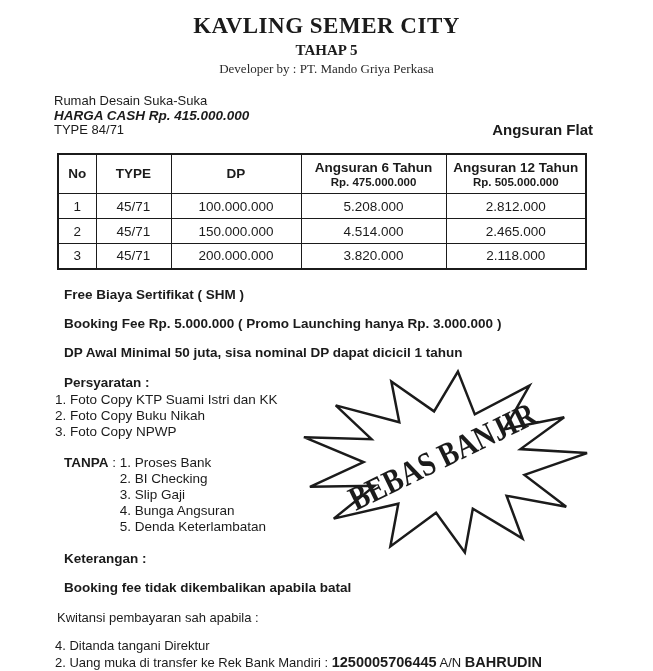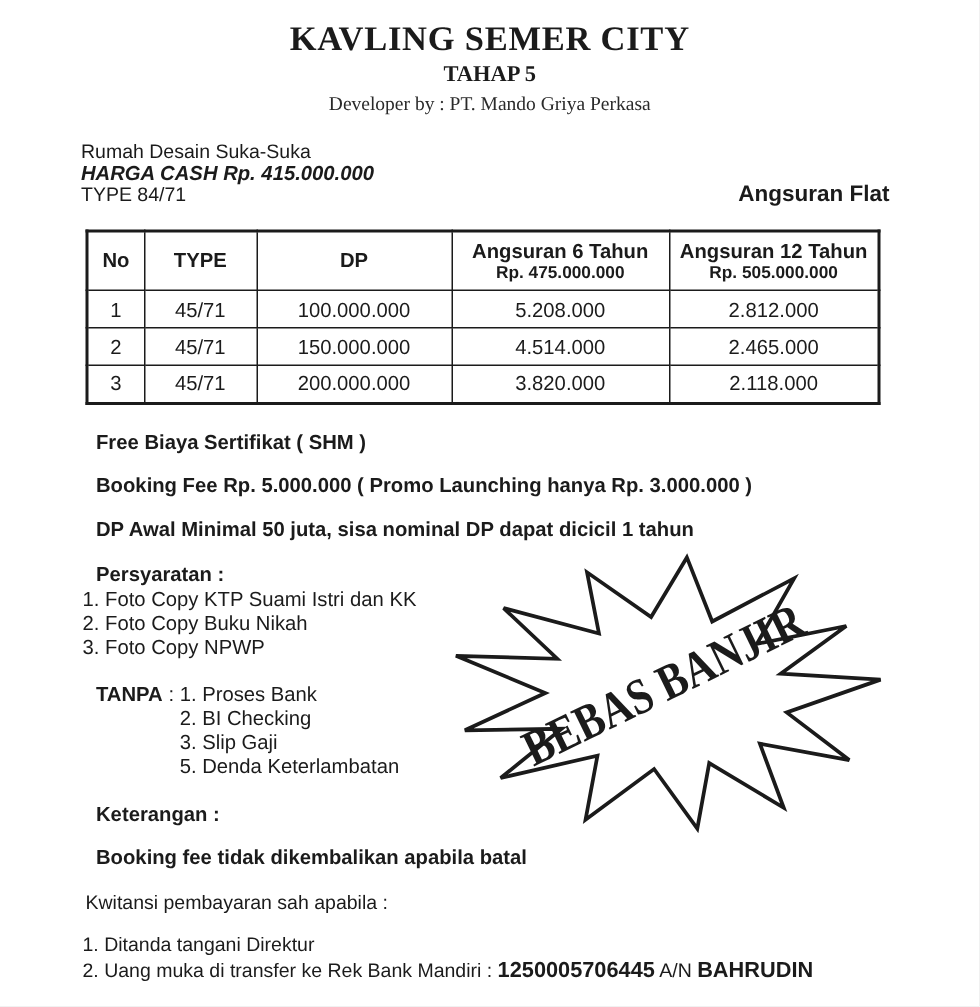--- a/index.html
+++ b/index.html
@@ -145,30 +145,31 @@
     <div>3. Foto Copy NPWP</div>
   </div>
 
   <div class="tanpa">
     <span class="tanpa-label">TANPA</span>
     <span class="tanpa-sep"> : </span>
     <div>
       <div>1. Proses Bank</div>
       <div>2. BI Checking</div>
       <div>3. Slip Gaji</div>
+      <div>4. Bunga Angsuran</div>
       <div>5. Denda Keterlambatan</div>
     </div>
   </div>
 
   <div class="ket-title">Keterangan :</div>
   <div class="ket-bold">Booking fee tidak dikembalikan apabila batal</div>
   <div class="kwitansi">Kwitansi pembayaran sah apabila :</div>
 
   <div class="footer-list">
-    <div>1. Ditanda tangani Direktur</div>
+    <div>4. Ditanda tangani Direktur</div>
     <div><span>2. Uang muka di transfer ke Rek Bank Mandiri : </span><span class="acct">1250005706445</span><span> A/N </span><span class="acct-name">BAHRUDIN</span></div>
   </div>
 
   <div class="stamp">
     <svg viewBox="0 0 300 196">
       <polygon points="293,86 226,82 270,50 210,62 235,18 180,47 163,4 139,44 96,14 104,55 40,38 76,72 8,70 68,95 14,120 79,119 38,152 103,137 95,180 141,146 170,186 178,142 228,172 212,129 272,140 230,108" fill="#ffffff" stroke="#1b1b1b" stroke-width="2.5" stroke-linejoin="miter"></polygon>
       <text x="150" y="100" transform="rotate(-26 150 95)" text-anchor="middle" textLength="205" lengthAdjust="spacingAndGlyphs" font-family="Liberation Serif, DejaVu Serif, serif" font-size="34" font-weight="bold" fill="#1b1b1b">BEBAS BANJIR</text>
     </svg>
   </div>
 

